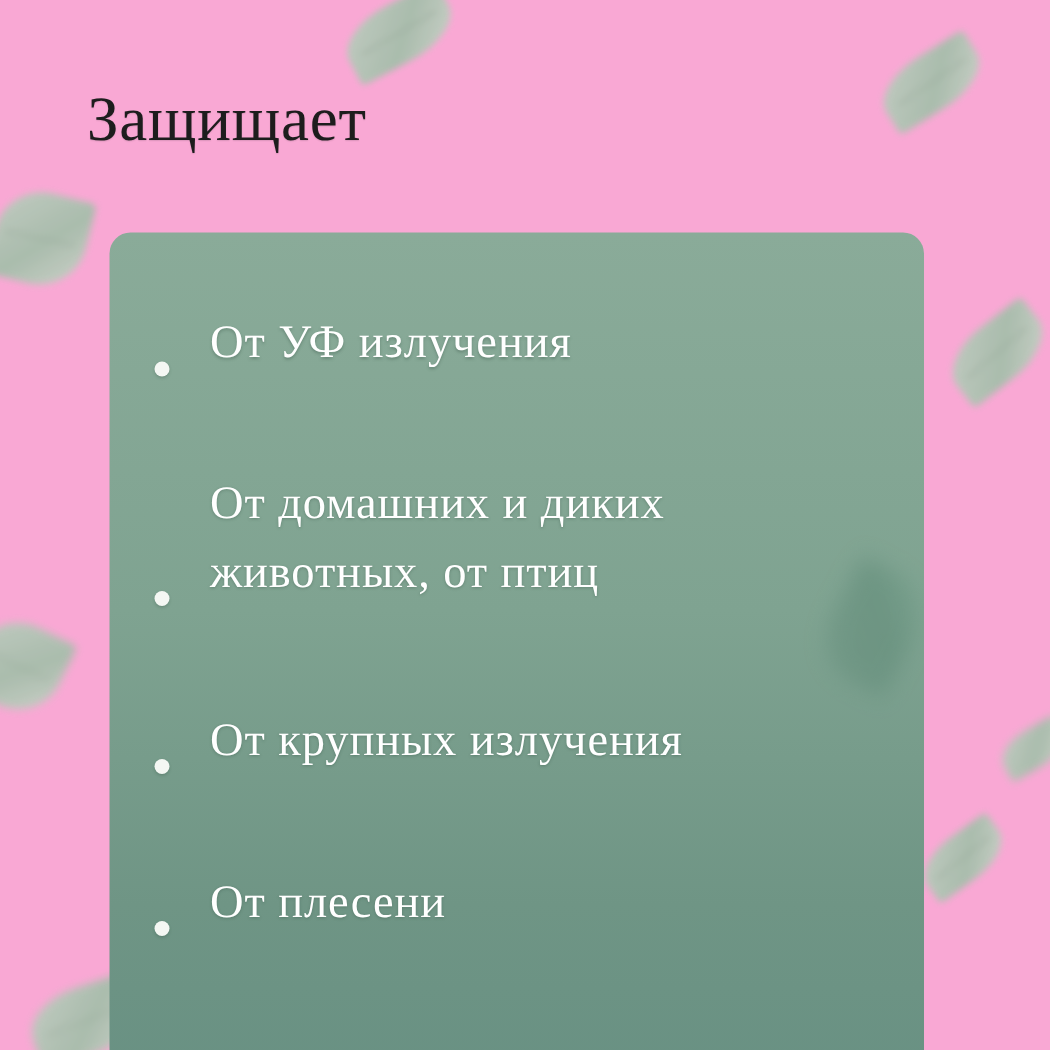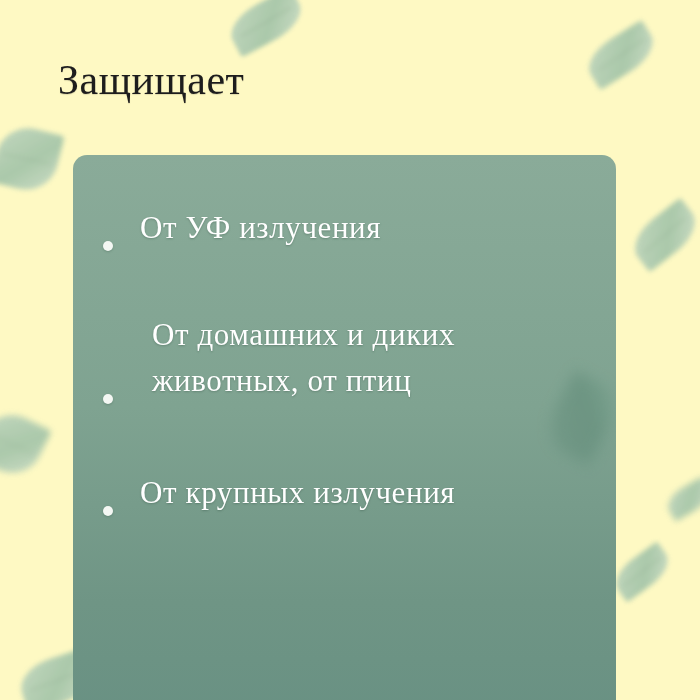--- a/index.html
+++ b/index.html
@@ -11,21 +11,21 @@
     height: 700px;
     overflow: hidden;
     background: #eaeaea;
     font-family: "Liberation Serif", "DejaVu Serif", serif;
   }
 
   #stage {
     position: relative;
     width: 700px;
     height: 700px;
-    background: #fef9c3;
+    background: #f9a8d4;
     overflow: hidden;
   }
 
   
   .leaf-layer {
     position: absolute;
     inset: 0;
     pointer-events: none;
   }
   .leaf {
@@ -135,21 +135,21 @@
     flex: 1 1 auto;
     font-family: "Liberation Serif", "DejaVu Serif", serif;
     font-weight: 400;
     font-size: 31px;
     line-height: 46px;
     color: #ffffff;
     letter-spacing: 0.6px;
     text-shadow: 0 1px 2px rgba(45,75,60,0.35);
   }
   #benefit-0 { top: 50px; }
-  #benefit-1 { top: 157px; gap: 12px; }
+  #benefit-1 { top: 157px; }
   #benefit-2 { top: 315px; }
   #benefit-3 { top: 423px; }
 </style>
 </head>
 <body>
 
 <div id="stage">
 
   <div class="leaf-layer">
     <div class="leaf" id="leaf-top-center">
@@ -207,16 +207,20 @@
       <li class="benefit-item" id="benefit-1">
         <span class="bullet"></span>
         <span class="benefit-text">От домашних и диких животных, от птиц</span>
       </li>
 
       <li class="benefit-item" id="benefit-2">
         <span class="bullet"></span>
         <span class="benefit-text">От крупных излучения</span>
       </li>
 
+      <li class="benefit-item" id="benefit-3">
+        <span class="bullet"></span>
+        <span class="benefit-text">От плесени</span>
+      </li>
 
     </ul>
   </div>
 </div>
 
 </body></html>

